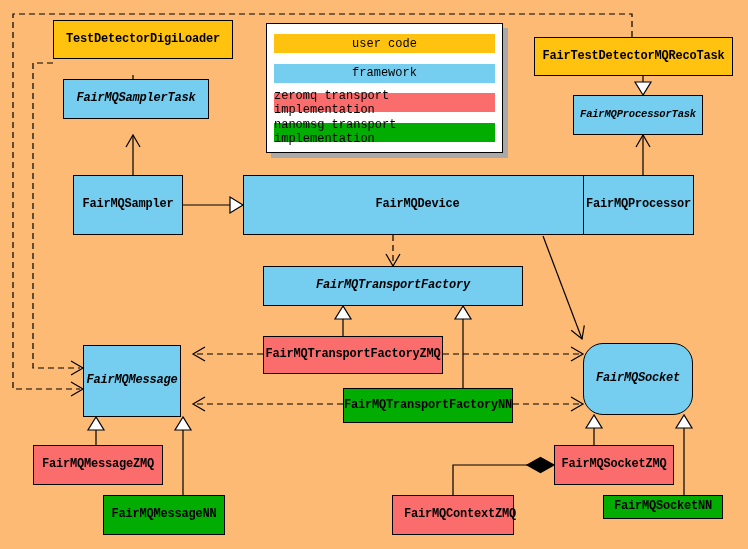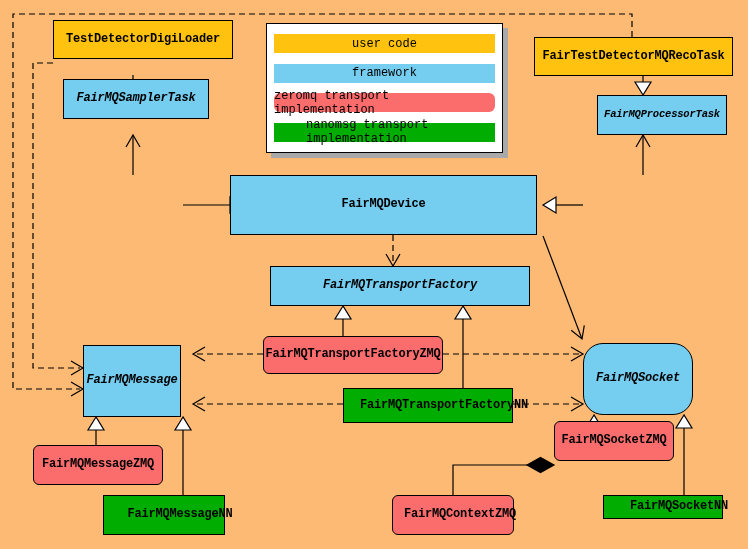--- a/index.html
+++ b/index.html
@@ -13,22 +13,22 @@
     border:1px solid #000;
     display:flex;align-items:center;justify-content:center;
     font-weight:bold;font-size:12px;color:#000;text-align:center;
     letter-spacing:-0.2px;white-space:nowrap;line-height:1.1;
   }
   .abstract{font-style:italic;}
   .long{font-size:12px;text-align:center;}
   .vlong{font-size:10.5px;}
   .cat-user{background:#FFC20E;}
   .cat-fw{background:#75CDF0;}
-  .cat-zmq{background:#FB6D6D;border-radius:6px;}
-  .cat-nn{background:#00AD00;padding-left:32px;}
+  .cat-zmq{background:#FB6D6D;}
+  .cat-nn{background:#00AD00;}
   .legend{
     position:absolute;z-index:2;left:266px;top:23px;width:237px;height:130px;
     background:#fff;border:1.5px solid #000;box-sizing:border-box;
     box-shadow:5px 5px 0 #a9a9a9;
     display:flex;flex-direction:column;justify-content:space-between;
     padding:10px 7px;
   }
   .legend-bar{
     height:19px;display:flex;align-items:center;justify-content:center;
     font-size:12px;color:#000;font-weight:normal;
@@ -150,31 +150,37 @@
   </div>
 
   <div class="node cat-user long" style="left:534px;top:37px;width:199px;height:39px;">
     <span>FairTestDetectorMQRecoTask</span>
   </div>
 
   <div class="node cat-fw abstract" style="left:63px;top:79px;width:146px;height:40px;">
     <span>FairMQSamplerTask</span>
   </div>
 
-  <div class="node cat-fw abstract vlong" style="left:597px;top:95px;width:130px;height:40px;">
+  <div class="node cat-fw abstract vlong" style="left:573px;top:95px;width:130px;height:40px;">
     <span>FairMQProcessorTask</span>
   </div>
 
-
-  <div class="node cat-fw" style="left:230px;top:175px;width:307px;height:60px;">
+  <div class="node cat-fw" style="left:73px;top:175px;width:110px;height:60px;">
+    <span>FairMQSampler</span>
+  </div>
+
+  <div class="node cat-fw" style="left:243px;top:175px;width:349px;height:60px;">
     <span>FairMQDevice</span>
   </div>
 
-
-  <div class="node cat-fw abstract" style="left:263px;top:266px;width:260px;height:40px;margin-left:7px;">
+  <div class="node cat-fw long" style="left:583px;top:175px;width:111px;height:60px;">
+    <span>FairMQProcessor</span>
+  </div>
+
+  <div class="node cat-fw abstract" style="left:263px;top:266px;width:260px;height:40px;">
     <span>FairMQTransportFactory</span>
   </div>
 
   <div class="node cat-zmq long" style="left:263px;top:336px;width:180px;height:38px;">
     <span>FairMQTransportFactoryZMQ</span>
   </div>
 
   <div class="node cat-nn long" style="left:343px;top:388px;width:170px;height:35px;">
     <span>FairMQTransportFactoryNN</span>
   </div>
@@ -192,21 +198,21 @@
   </div>
 
   <div class="node cat-zmq" style="left:33px;top:445px;width:130px;height:40px;">
     <span>FairMQMessageZMQ</span>
   </div>
 
   <div class="node cat-zmq long" style="left:392px;top:495px;width:122px;height:40px;padding-left:14px;">
     <span>FairMQContextZMQ</span>
   </div>
 
-  <div class="node cat-zmq" style="left:554px;top:421px;width:120px;height:40px;">
+  <div class="node cat-zmq" style="left:554px;top:445px;width:120px;height:40px;">
     <span>FairMQSocketZMQ</span>
   </div>
 
   <div class="node cat-nn" style="left:603px;top:495px;width:120px;height:24px;">
     <span>FairMQSocketNN</span>
   </div>
 
 </div>
 
 </body></html>

